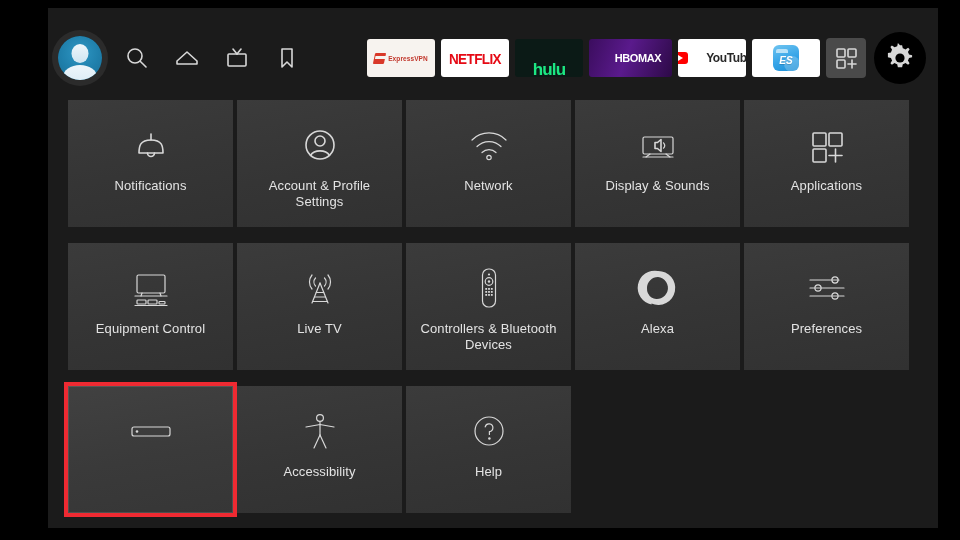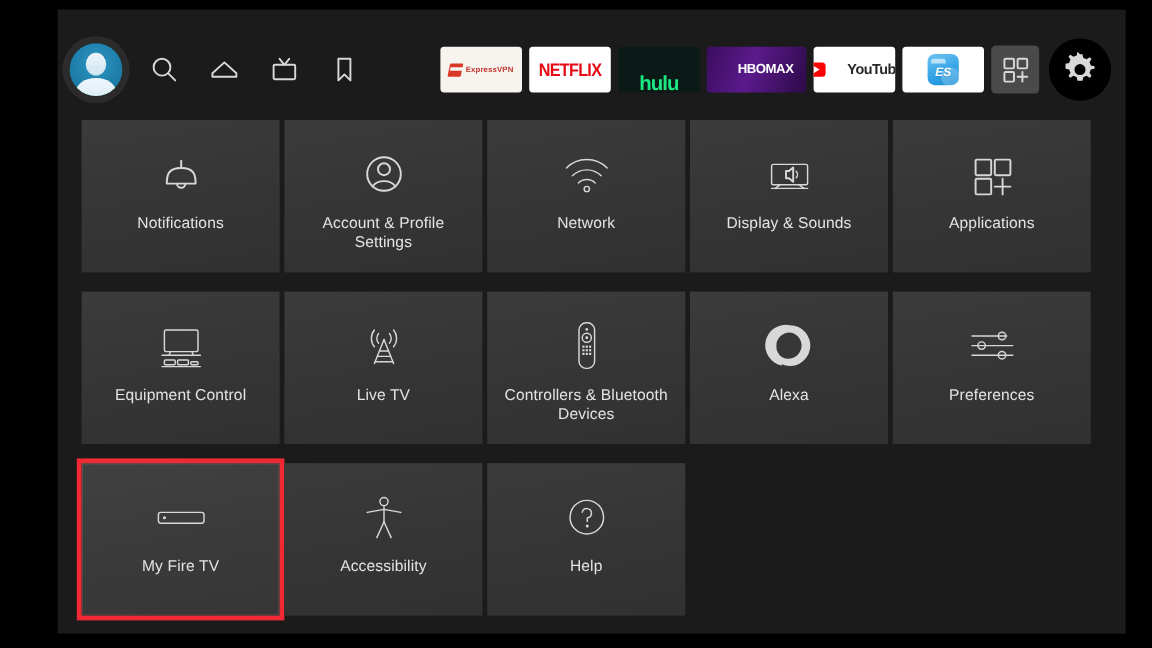--- a/index.html
+++ b/index.html
@@ -500,21 +500,20 @@
 
       <div class="grid-row">
 
         <div class="tile selected">
           <div class="tile-icon">
             <svg width="62" height="50" viewBox="0 0 62 50">
               <rect class="stroke-thin" x="12" y="21" width="38" height="9" rx="2"></rect>
               <circle class="fillw" cx="17" cy="25.5" r="1.3"></circle>
             </svg>
           </div>
-          <div class="tile-label">My Fire TV</div>
         </div>
 
         <div class="tile">
           <div class="tile-icon">
             <svg width="50" height="52" viewBox="0 0 50 52">
               <circle class="stroke-thin" cx="25" cy="13" r="3.4"></circle>
               <path class="stroke-thin" d="M25 17.5 L25 30"></path>
               <path class="stroke-thin" d="M11 22 L25 19.5 L39 22"></path>
               <path class="stroke-thin" d="M25 30 L19 43"></path>
               <path class="stroke-thin" d="M25 30 L31 43"></path>

